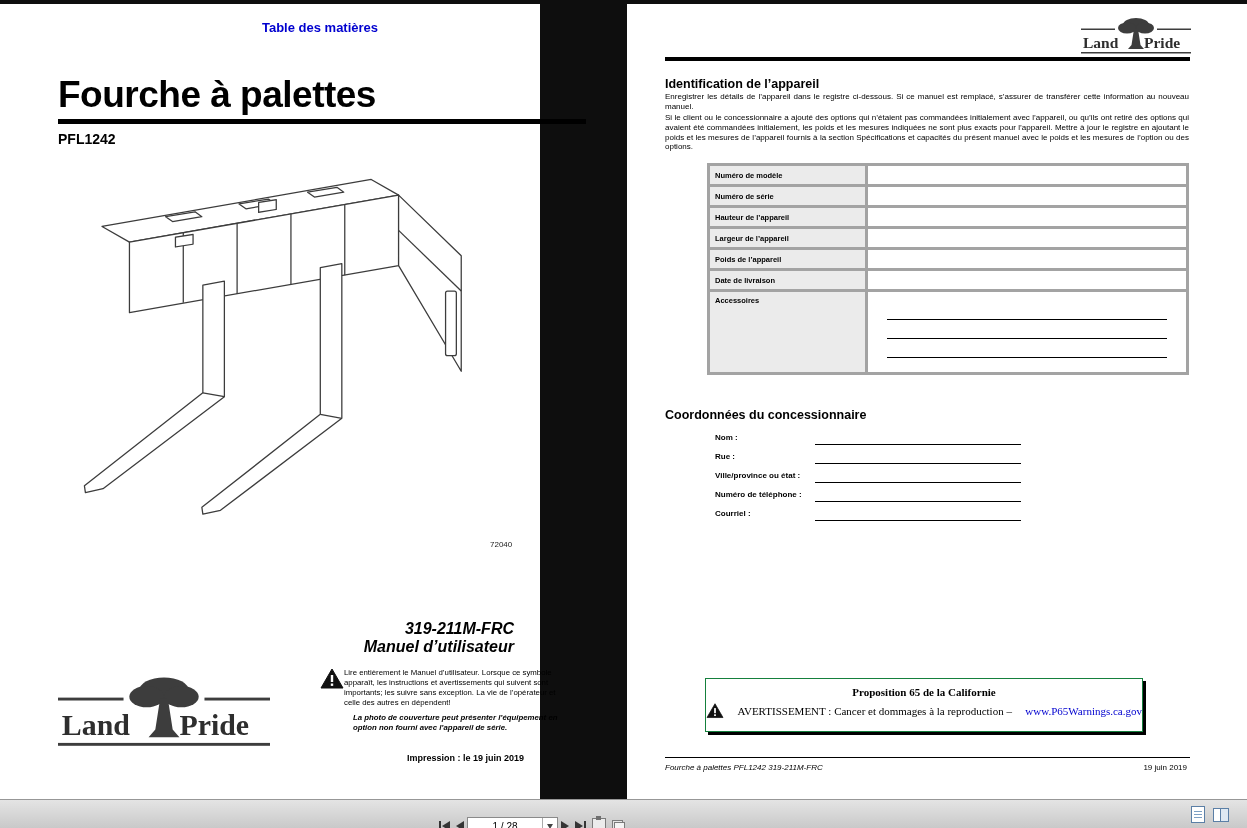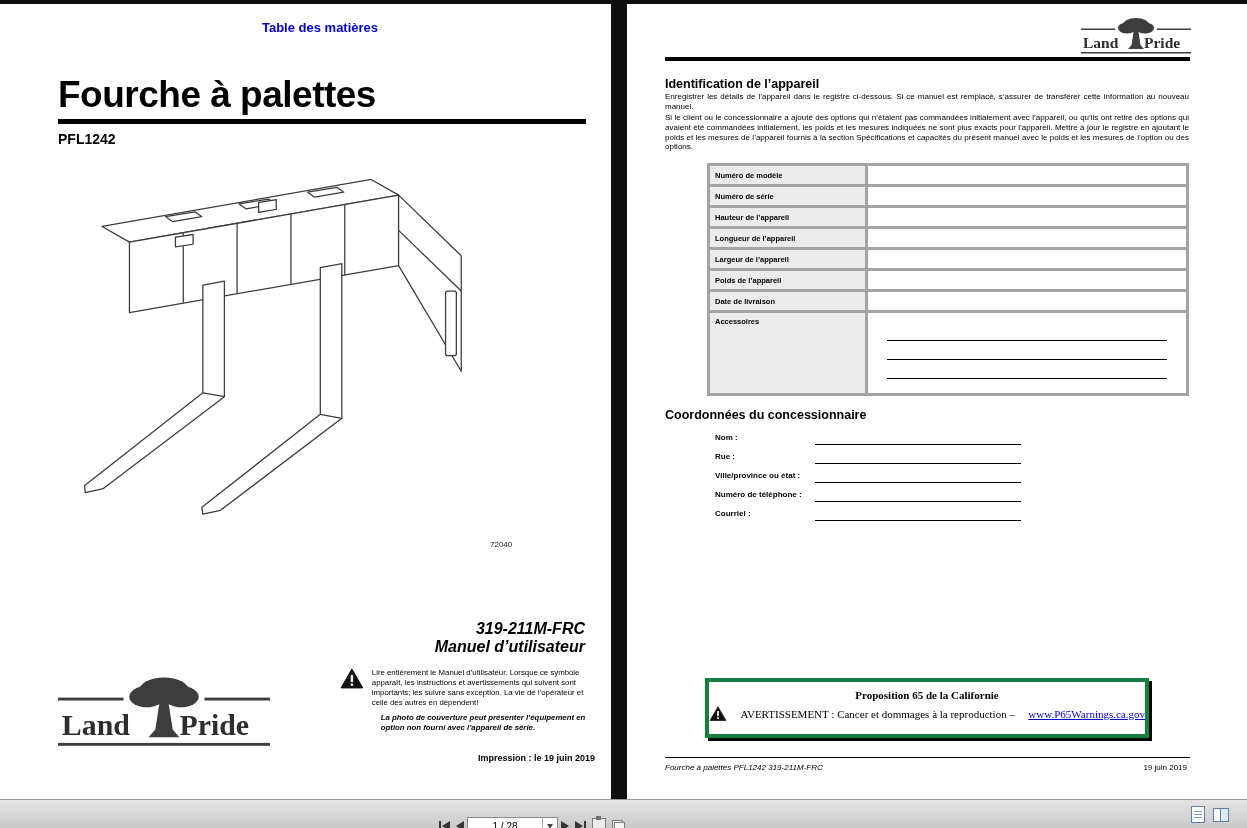--- a/index.html
+++ b/index.html
@@ -1,33 +1,33 @@
 <!DOCTYPE html>
 <html><head>
 <meta charset="utf-8">
 <style>
   html,body{margin:0;padding:0;background:#0e0e0e;}
   .screen{position:relative;width:1247px;height:828px;background:#0e0e0e;overflow:hidden;
           font-family:"Liberation Sans",sans-serif;color:#000;}
   .page{position:absolute;top:4px;height:796px;background:#fff;}
-  .page-left{left:0;width:611px;}
+  .page-left{left:0;width:540px;}
   .page-right{left:627px;width:620px;}
 
   
   .toc-link{position:absolute;left:30px;top:16px;width:580px;text-align:center;
             color:#0000cf;font-weight:bold;font-size:13px;cursor:pointer;}
   .cover-title{position:absolute;left:58px;top:70px;font-size:37px;font-weight:bold;letter-spacing:-0.5px;}
   .title-rule{position:absolute;left:58px;top:115px;width:528px;height:5px;background:#000;}
   .model-no{position:absolute;left:58px;top:127px;font-size:14px;font-weight:bold;}
   .figure{position:absolute;left:58px;top:160px;}
   .fig-num{position:absolute;left:490px;top:536px;font-size:8px;color:#222;}
   .doc-id{position:absolute;right:26px;top:616px;text-align:right;font-weight:bold;
           font-style:italic;font-size:16px;line-height:1.15;}
   .logo-big{position:absolute;left:58px;top:664px;}
-  .warn-block{position:absolute;left:340px;top:664px;width:252px;display:flex;gap:8px;}
+  .warn-block{position:absolute;left:320px;top:664px;width:252px;display:flex;gap:0;}
   .warn-txt{font-size:7.8px;line-height:1.3;width:222px;}
   .warn-txt .n1{margin:4px 0 0 9px;font-weight:bold;font-style:italic;}
   .warn-txt .n2{margin:3px 0 0 0;font-weight:bold;font-style:italic;}
   .print-date{position:absolute;right:16px;top:749px;font-size:9px;font-weight:bold;}
 
   
   .logo-small{position:absolute;right:56px;top:10px;}
   .top-rule{position:absolute;left:38px;top:53px;width:525px;height:4px;background:#000;}
   .sec-title{position:absolute;left:38px;top:73px;font-size:12.5px;font-weight:bold;}
   .body-para{position:absolute;left:38px;width:524px;font-size:8px;line-height:1.22;text-align:justify;}
@@ -38,25 +38,25 @@
   .id-table td.val{background:#fff;}
   .id-table tr.acc td{height:76px;vertical-align:top;}
   .id-table tr.acc td.lbl{padding-top:4px;}
   .acc-lines{padding:8px 18px 0 18px;}
   .acc-lines .wline{height:18px;border-bottom:1px solid #000;}
   .dealer-title{position:absolute;left:38px;top:404px;font-size:12.5px;font-weight:bold;}
   .dealer-fields{position:absolute;left:88px;top:426px;width:420px;}
   .d-row{position:relative;height:19px;}
   .d-lbl{position:absolute;left:0;top:3px;font-size:8px;font-weight:bold;}
   .d-line{position:absolute;left:100px;top:14px;width:206px;border-bottom:1px solid #000;}
-  .prop65{position:absolute;left:78px;top:674px;width:436px;height:52px;border:4px solid #15803d;
+  .prop65{position:absolute;left:78px;top:674px;width:436px;height:52px;border:1px solid #15803d;
           box-shadow:3px 3px 0 #000;font-family:"Liberation Serif",serif;background:#fff;}
   .prop65-title{text-align:center;font-weight:bold;font-size:11px;margin-top:7px;}
   .prop65-row{display:flex;align-items:center;justify-content:space-between;gap:7px;margin-top:5px;font-size:11px;}
-  .prop65-link{color:#0000cf;text-decoration:underline;cursor:pointer;}
+  .prop65-link{color:#0000cf;cursor:pointer;}
   .foot-rule{position:absolute;left:38px;top:753px;width:525px;border-top:1px solid #000;}
   .foot-l{position:absolute;left:38px;top:759px;font-size:8px;font-style:italic;}
   .foot-r{position:absolute;right:60px;top:759px;font-size:8px;}
 
   
   .toolbar{position:absolute;left:0;bottom:0;width:100%;height:28px;
            background:linear-gradient(#e4e4e4,#c9c9c9);border-top:1px solid #979797;}
   .tb-center{position:absolute;left:436px;top:12px;height:28px;display:flex;align-items:center;}
   .tb-right{position:absolute;right:18px;top:0;height:28px;display:flex;align-items:center;gap:8px;}
   .tb-btn{display:flex;align-items:center;gap:1px;padding:3px;cursor:pointer;}
@@ -189,24 +189,20 @@
           </tr>
       <tr>
             <td class="lbl">Numéro de série</td>
             <td class="val"></td>
           </tr>
       <tr>
             <td class="lbl">Hauteur de l’appareil</td>
             <td class="val"></td>
           </tr>
       <tr>
-            <td class="lbl">Longueur de l’appareil</td>
-            <td class="val"></td>
-          </tr>
-      <tr>
             <td class="lbl">Largeur de l’appareil</td>
             <td class="val"></td>
           </tr>
       <tr>
             <td class="lbl">Poids de l’appareil</td>
             <td class="val"></td>
           </tr>
       <tr>
             <td class="lbl">Date de livraison</td>
             <td class="val"></td>

